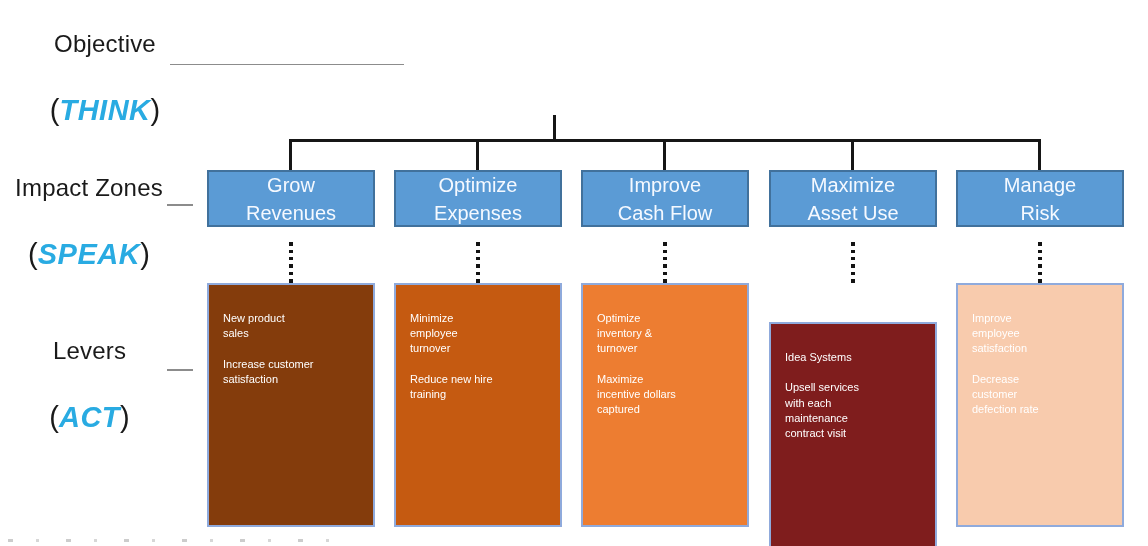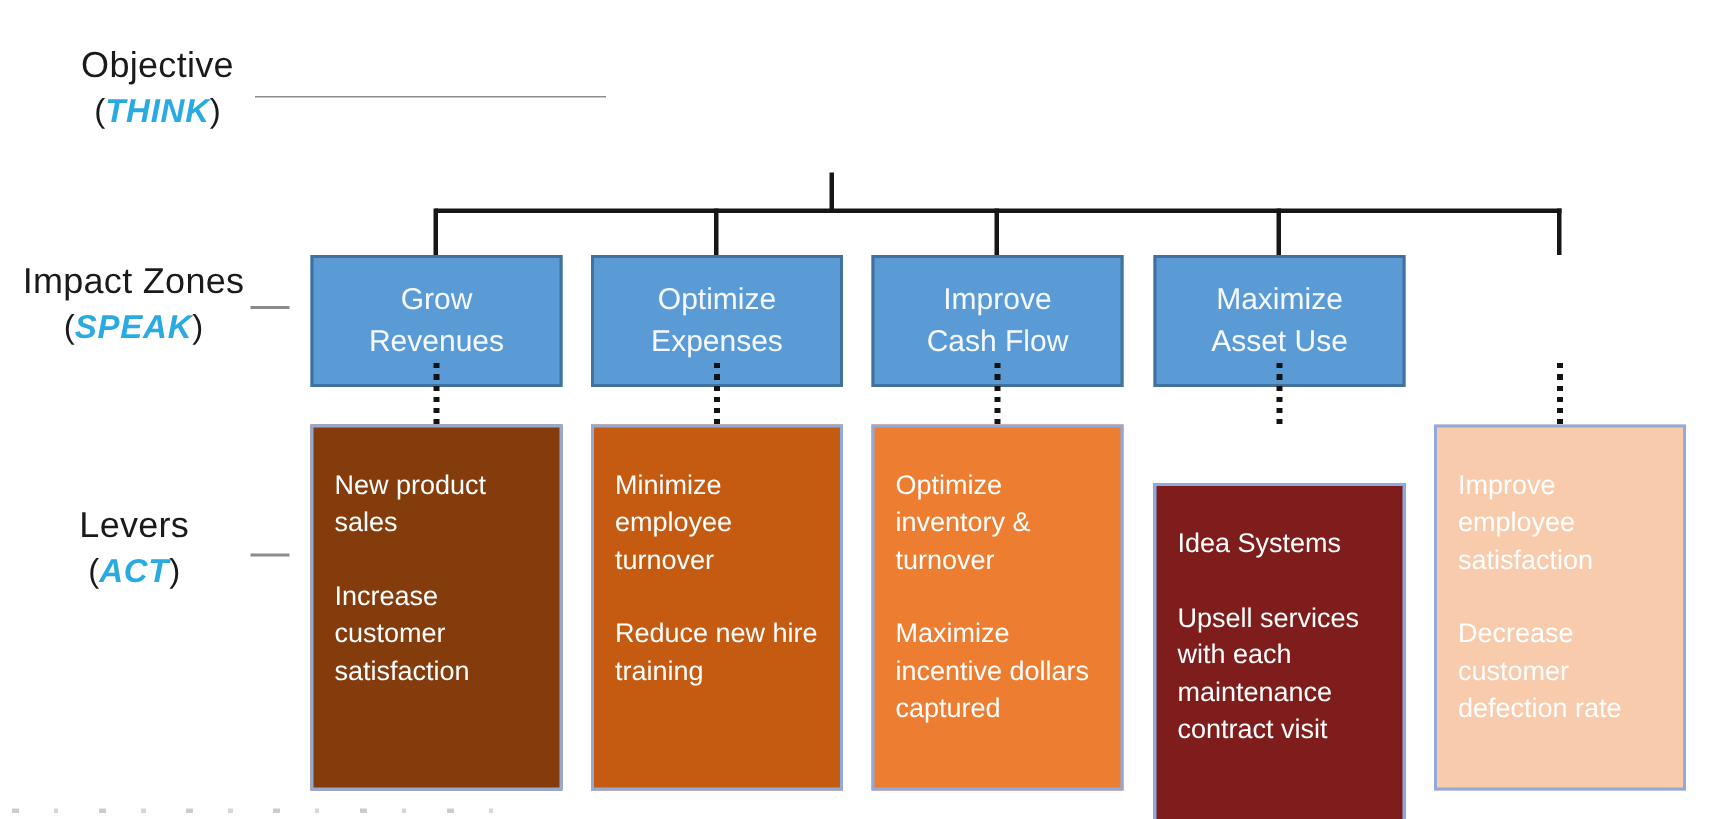--- a/index.html
+++ b/index.html
@@ -8,21 +8,21 @@
     width: 1148px;
     height: 546px;
     background: #ffffff;
     font-family: "Liberation Sans", sans-serif;
     overflow: hidden;
   }
 
   
   .row-label { position: absolute; text-align: center; color: #1a1a1a; }
   .row-label-title { font-size: 24px; line-height: 28px; letter-spacing: 0.2px; }
-  .row-label-keyword { font-size: 22px; line-height: 32px; color: #1a1a1a; }
+  .row-label-keyword { font-size: 29px; line-height: 32px; color: #1a1a1a; margin-top: 36px; }
   .row-label-keyword .kw { font-weight: bold; font-style: italic; letter-spacing: 0.5px; }
   #objective-label { left: 24px;  top: 30px;  width: 162px; }
   #impact-label    { left: 5px;  top: 174px; width: 168px; }
   #levers-label    { left: 12px; top: 337px; width: 155px; }
 
   
   .leader { position: absolute; background: #8c8c8c; }
   #objective-line { left: 170px; top: 64px;  width: 234px; height: 1px; }
   #impact-dash    { left: 167px; top: 204px; width: 26px;  height: 2px; }
   #levers-dash    { left: 167px; top: 369px; width: 26px;  height: 2px; }
@@ -38,21 +38,21 @@
 
   
   .connector { position: absolute; background: #161616; }
   .root-stub  { left: 553px; top: 115px; width: 3px; height: 27px; }
   .tree-hline { left: 290px; top: 139px; width: 751px; height: 3px; }
   .zone-stub  { top: 139px; width: 3px; height: 31px; }
 
   
   .zone-box {
     position: absolute;
-    top: 170px; width: 168px; height: 88px;
+    top: 170px; width: 168px; height: 57px;
     border: 2px solid #41719C;
     box-sizing: border-box;
     display: flex; align-items: center; justify-content: center;
     text-align: center;
     color: #f5f9ff;
     font-size: 20px; line-height: 1.4;
     white-space: pre-line;
   }
 
   
@@ -63,21 +63,21 @@
   }
 
   
   .lever-box {
     position: absolute;
     top: 283px; width: 168px; height: 244px;
     border: 2px solid #8FAADC;
     box-sizing: border-box;
     padding: 26px 8px 0 14px;
     color: #ffffff;
-    font-size: 18px; line-height: 1.38;
+    font-size: 11px; line-height: 1.38;
     white-space: pre-line;
   }
 
   
   .col-0 { left: 207px; } .col-1 { left: 394px; } .col-2 { left: 581px; }
   .col-3 { left: 769px; } .col-4 { left: 956px; }
   .stub-0 { left: 289px; } .stub-1 { left: 476px; } .stub-2 { left: 663px; }
   .stub-3 { left: 851px; } .stub-4 { left: 1038px; }
   .dot-0 { left: 289px; } .dot-1 { left: 476px; } .dot-2 { left: 663px; }
   .dot-3 { left: 851px; } .dot-4 { left: 1038px; }
@@ -125,20 +125,22 @@
   <div class="connector zone-stub stub-4"></div>
 
   <div class="zone-box col-0" style="background-color: rgb(91, 155, 213);">Grow
 Revenues</div>
   <div class="zone-box col-1" style="background-color: rgb(91, 155, 213);">Optimize
 Expenses</div>
   <div class="zone-box col-2" style="background-color: rgb(91, 155, 213);">Improve
 Cash Flow</div>
   <div class="zone-box col-3" style="background-color: rgb(91, 155, 213);">Maximize
 Asset Use</div>
+  <div class="zone-box col-4" style="background-color: rgb(91, 155, 213);">Manage
+Risk</div>
 
   <div class="dotted dot-0"></div>
   <div class="dotted dot-1"></div>
   <div class="dotted dot-2"></div>
   <div class="dotted dot-3"></div>
   <div class="dotted dot-4"></div>
 
   <div class="lever-box col-0" style="background-color: rgb(132, 60, 12);">New product
 sales
 

